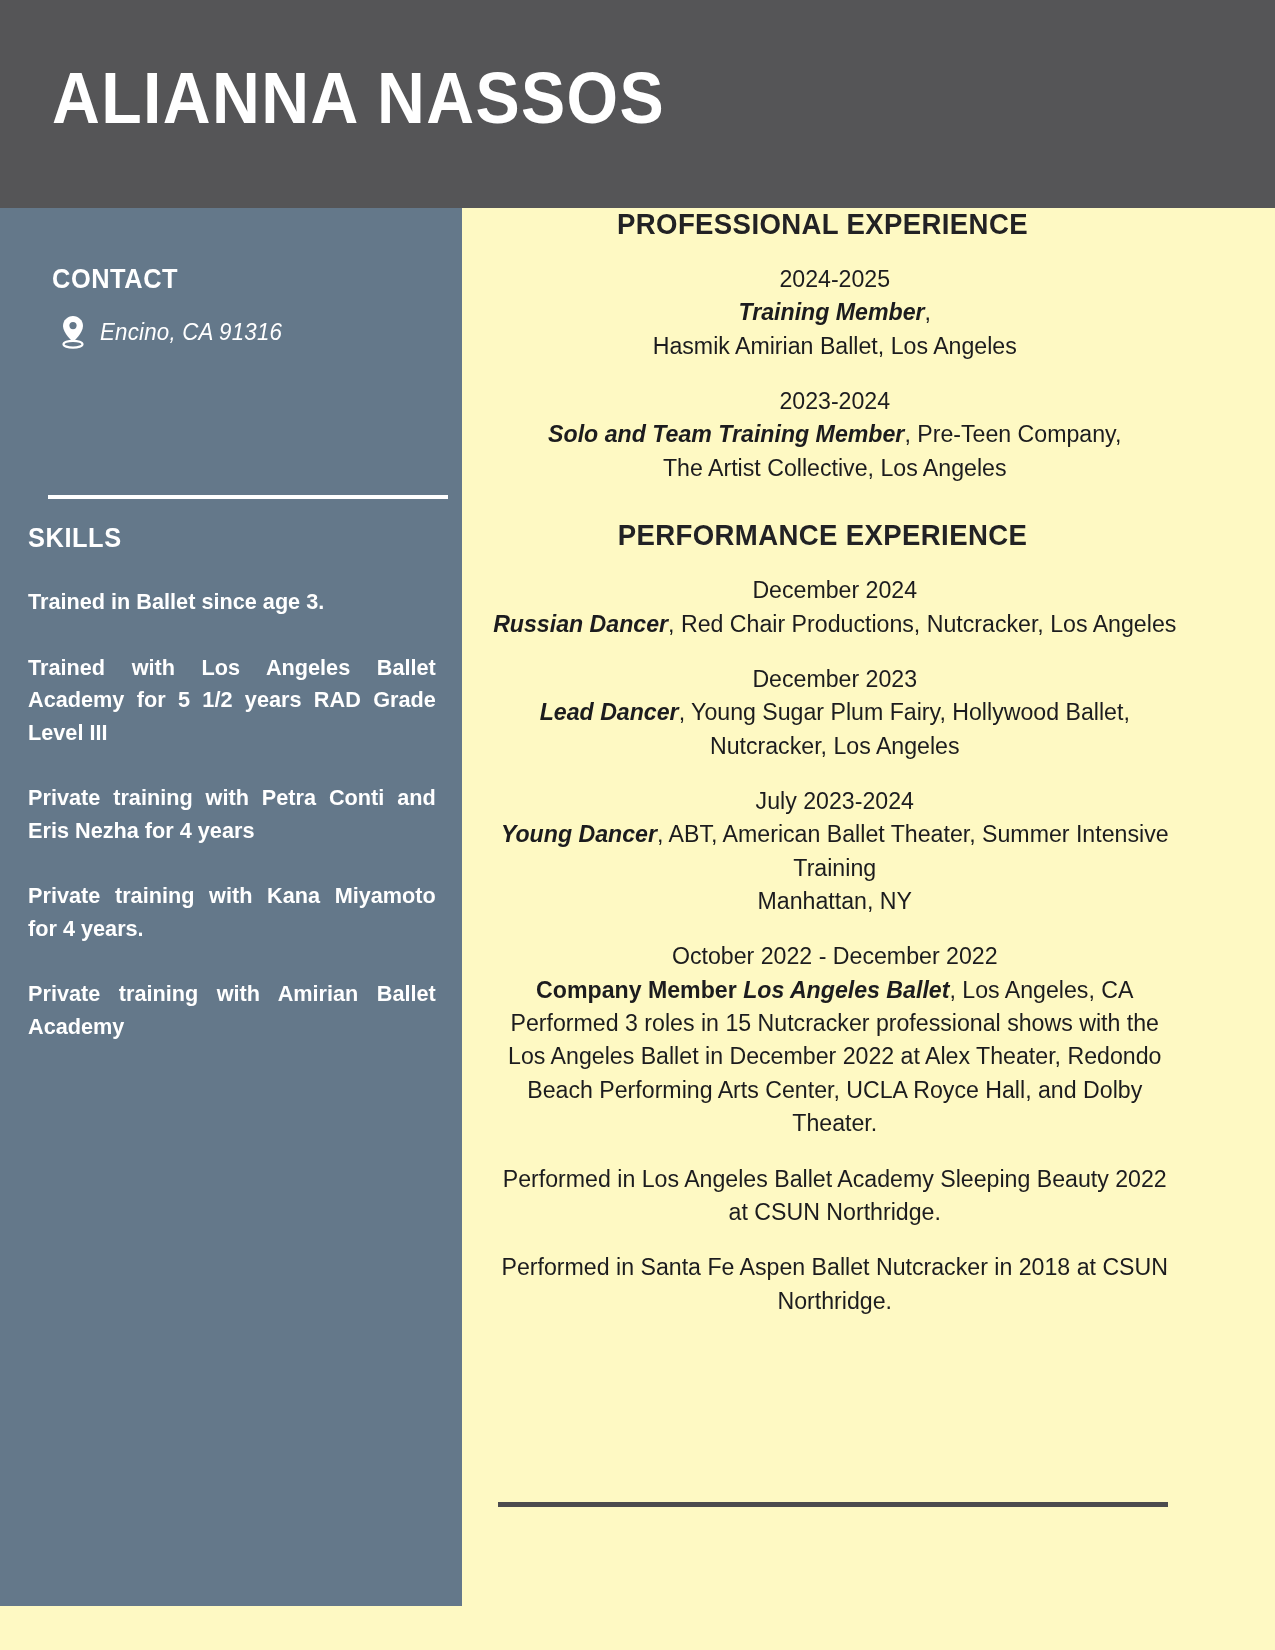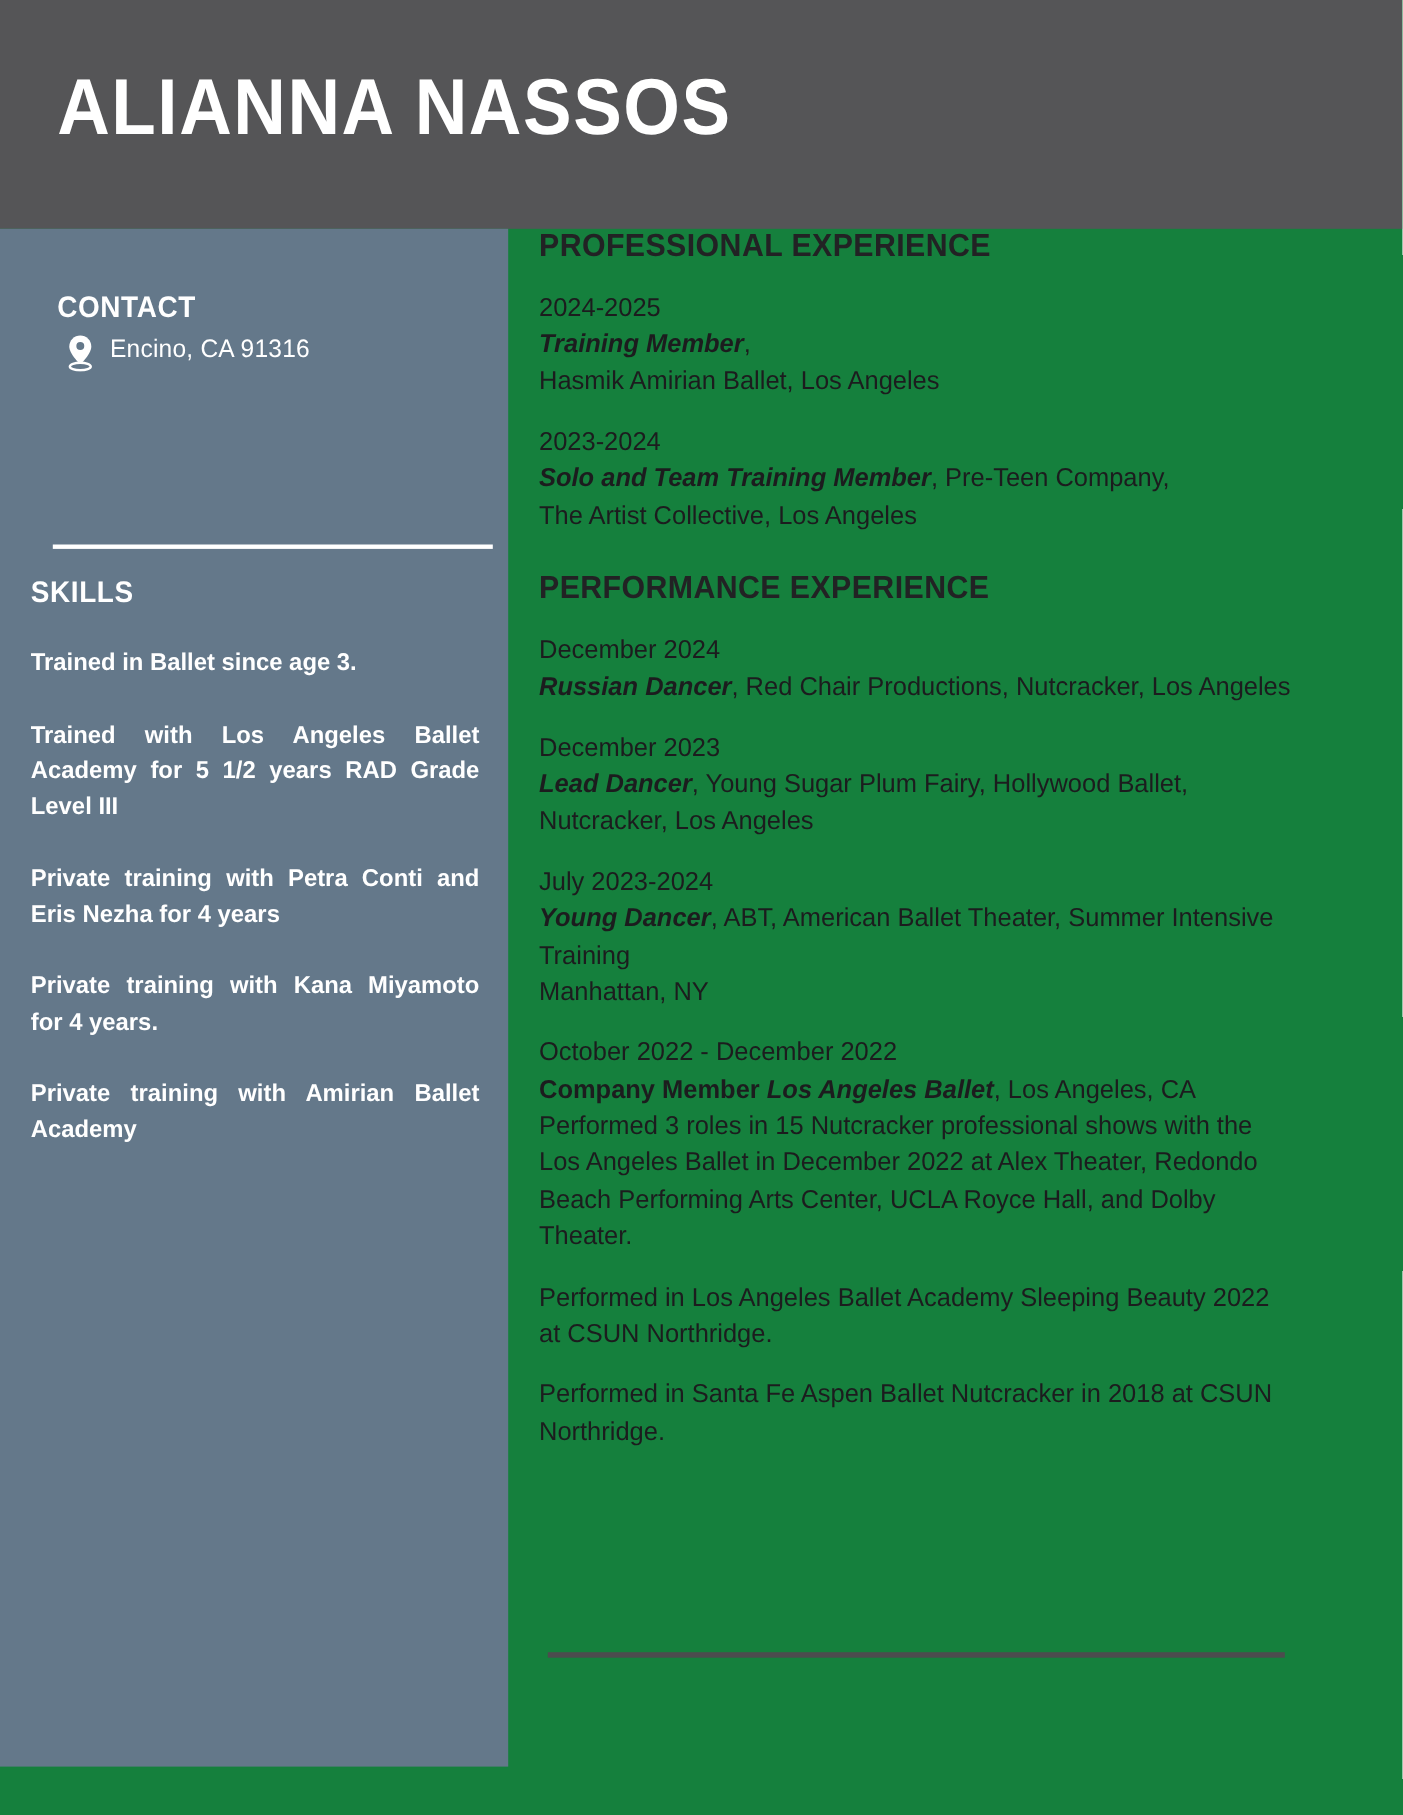--- a/index.html
+++ b/index.html
@@ -9,21 +9,21 @@
   }
   body {
     font-family: "Liberation Sans", sans-serif;
     -webkit-font-smoothing: antialiased;
   }
   .page {
     position: relative;
     width: 1275px;
     height: 1650px;
     overflow: hidden;
-    background: #15803d;
+    background: #fef9c3;
     box-sizing: border-box;
   }
 
   
   .header-band {
     position: absolute;
     left: 0;
     top: 0;
     width: 1275px;
     height: 208px;
@@ -70,22 +70,23 @@
     top: 56px;
   }
   .contact-list {
     position: absolute;
     left: 46px;
     top: 96px;
     width: 400px;
   }
   .contact-row {
     display: flex;
-    align-items: flex-start;
+    align-items: center;
     height: 56px;
+    font-style: italic;
   }
   .contact-icon {
     width: 54px;
     min-width: 54px;
     display: flex;
     align-items: center;
     justify-content: center;
     color: #ffffff;
   }
   .contact-text {
@@ -129,21 +130,21 @@
   }
   .skill-item:last-child { margin-bottom: 0; }
 
   
   .main {
     position: absolute;
     left: 490px;
     top: 208px;
     width: 700px;
   }
-  .main-section { margin-bottom: 0; }
+  .main-section { margin-bottom: 0; text-align: center; }
   .main-heading {
     color: #222224;
     font-size: 29px;
     font-weight: bold;
     letter-spacing: 0.4px;
     font-family: "Liberation Sans Narrow", "Liberation Sans", sans-serif;
     transform: scaleX(0.95);
     transform-origin: left center;
     white-space: nowrap;
   }

